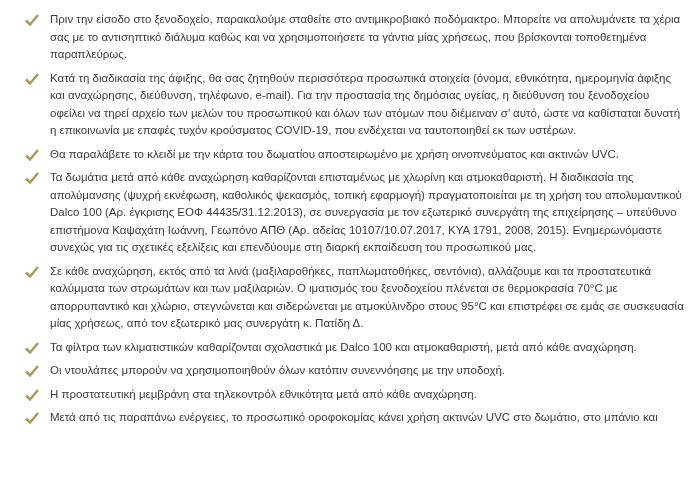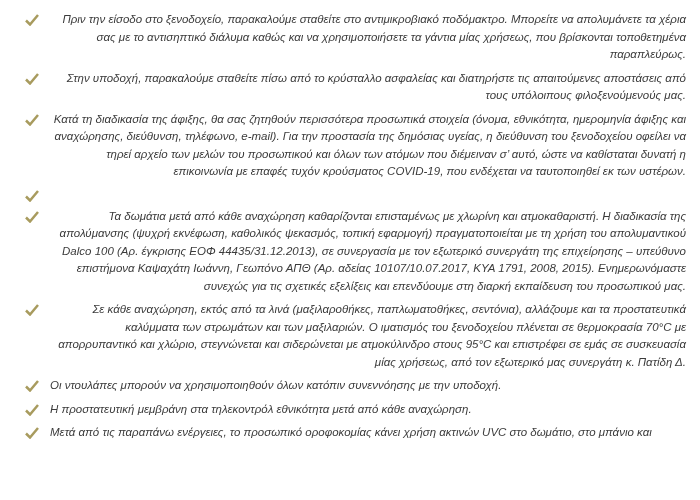--- a/index.html
+++ b/index.html
@@ -36,71 +36,71 @@
     stroke-width: 2.5;
     stroke-linecap: butt;
     stroke-linejoin: miter;
   }
   .item-text {
     margin: 0;
     font-size: 11.5px;
     line-height: 17.5px;
     color: #3b3b3b;
     max-width: 636px;
-    text-align: right;
-    font-style: italic;
+    text-align: left;
   }
 </style>
 </head>
 <body>
 
 <div class="protocol-list">
 
   <div class="item">
     <svg class="check" viewBox="0 0 14 12">
         <polyline points="1,6.5 5,10.5 13,1"></polyline>
       </svg>
     <p class="item-text">Πριν την είσοδο στο ξενοδοχείο, παρακαλούμε σταθείτε στο αντιμικροβιακό ποδόμακτρο. Μπορείτε να απολυμάνετε τα χέρια σας με το αντισηπτικό διάλυμα καθώς και να χρησιμοποιήσετε τα γάντια μίας χρήσεως, που βρίσκονται τοποθετημένα παραπλεύρως.</p>
   </div>
 
-  <div class="item">
-    <svg class="check" viewBox="0 0 14 12">
-        <polyline points="1,6.5 5,10.5 13,1"></polyline>
-      </svg>
-    <p class="item-text">Στην υποδοχή, παρακαλούμε σταθείτε πίσω από το κρύσταλλο ασφαλείας και διατηρήστε τις απαιτούμενες αποστάσεις από τους υπόλοιπους φιλοξενούμενούς μας.</p>
-  </div>
 
   <div class="item">
     <svg class="check" viewBox="0 0 14 12">
         <polyline points="1,6.5 5,10.5 13,1"></polyline>
       </svg>
     <p class="item-text">Κατά τη διαδικασία της άφιξης, θα σας ζητηθούν περισσότερα προσωπικά στοιχεία (όνομα, εθνικότητα, ημερομηνία άφιξης και αναχώρησης, διεύθυνση, τηλέφωνο, e-mail). Για την προστασία της δημόσιας υγείας, η διεύθυνση του ξενοδοχείου οφείλει να τηρεί αρχείο των μελών του προσωπικού και όλων των ατόμων που διέμειναν σ’ αυτό, ώστε να καθίσταται δυνατή η επικοινωνία με επαφές τυχόν κρούσματος COVID-19, που ενδέχεται να ταυτοποιηθεί εκ των υστέρων.</p>
   </div>
 
   <div class="item">
     <svg class="check" viewBox="0 0 14 12">
         <polyline points="1,6.5 5,10.5 13,1"></polyline>
       </svg>
+    <p class="item-text">Θα παραλάβετε το κλειδί με την κάρτα του δωματίου αποστειρωμένο με χρήση οινοπνεύματος και ακτινών UVC.</p>
   </div>
 
 
   <div class="item">
     <svg class="check" viewBox="0 0 14 12">
         <polyline points="1,6.5 5,10.5 13,1"></polyline>
       </svg>
     <p class="item-text">Τα δωμάτια μετά από κάθε αναχώρηση καθαρίζονται επισταμένως με χλωρίνη και ατμοκαθαριστή. Η διαδικασία της απολύμανσης (ψυχρή εκνέφωση, καθολικός ψεκασμός, τοπική εφαρμογή) πραγματοποιείται με τη χρήση του απολυμαντικού Dalco 100 (Αρ. έγκρισης ΕΟΦ 44435/31.12.2013), σε συνεργασία με τον εξωτερικό συνεργάτη της επιχείρησης – υπεύθυνο επιστήμονα Καψαχάτη Ιωάννη, Γεωπόνο ΑΠΘ (Αρ. αδείας 10107/10.07.2017, ΚΥΑ 1791, 2008, 2015). Ενημερωνόμαστε συνεχώς για τις σχετικές εξελίξεις και επενδύουμε στη διαρκή εκπαίδευση του προσωπικού μας.</p>
   </div>
 
   <div class="item">
     <svg class="check" viewBox="0 0 14 12">
         <polyline points="1,6.5 5,10.5 13,1"></polyline>
       </svg>
     <p class="item-text">Σε κάθε αναχώρηση, εκτός από τα λινά (μαξιλαροθήκες, παπλωματοθήκες, σεντόνια), αλλάζουμε και τα προστατευτικά καλύμματα των στρωμάτων και των μαξιλαριών. Ο ιματισμός του ξενοδοχείου πλένεται σε θερμοκρασία 70°C με απορρυπαντικό και χλώριο, στεγνώνεται και σιδερώνεται με ατμοκύλινδρο στους 95°C και επιστρέφει σε εμάς σε συσκευασία μίας χρήσεως, από τον εξωτερικό μας συνεργάτη κ. Πατίδη Δ.</p>
   </div>
 
+  <div class="item">
+    <svg class="check" viewBox="0 0 14 12">
+        <polyline points="1,6.5 5,10.5 13,1"></polyline>
+      </svg>
+    <p class="item-text">Τα φίλτρα των κλιματιστικών καθαρίζονται σχολαστικά με Dalco 100 και ατμοκαθαριστή, μετά από κάθε αναχώρηση.</p>
+  </div>
 
   <div class="item">
     <svg class="check" viewBox="0 0 14 12">
         <polyline points="1,6.5 5,10.5 13,1"></polyline>
       </svg>
     <p class="item-text">Οι ντουλάπες μπορούν να χρησιμοποιηθούν όλων κατόπιν συνεννόησης με την υποδοχή.</p>
   </div>
 
   <div class="item">
     <svg class="check" viewBox="0 0 14 12">

